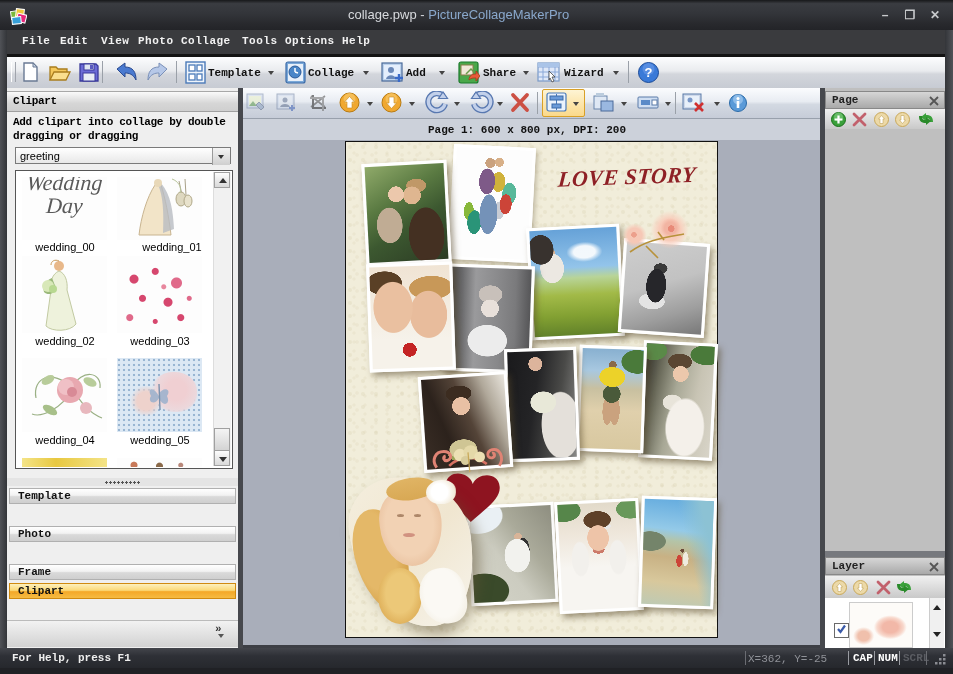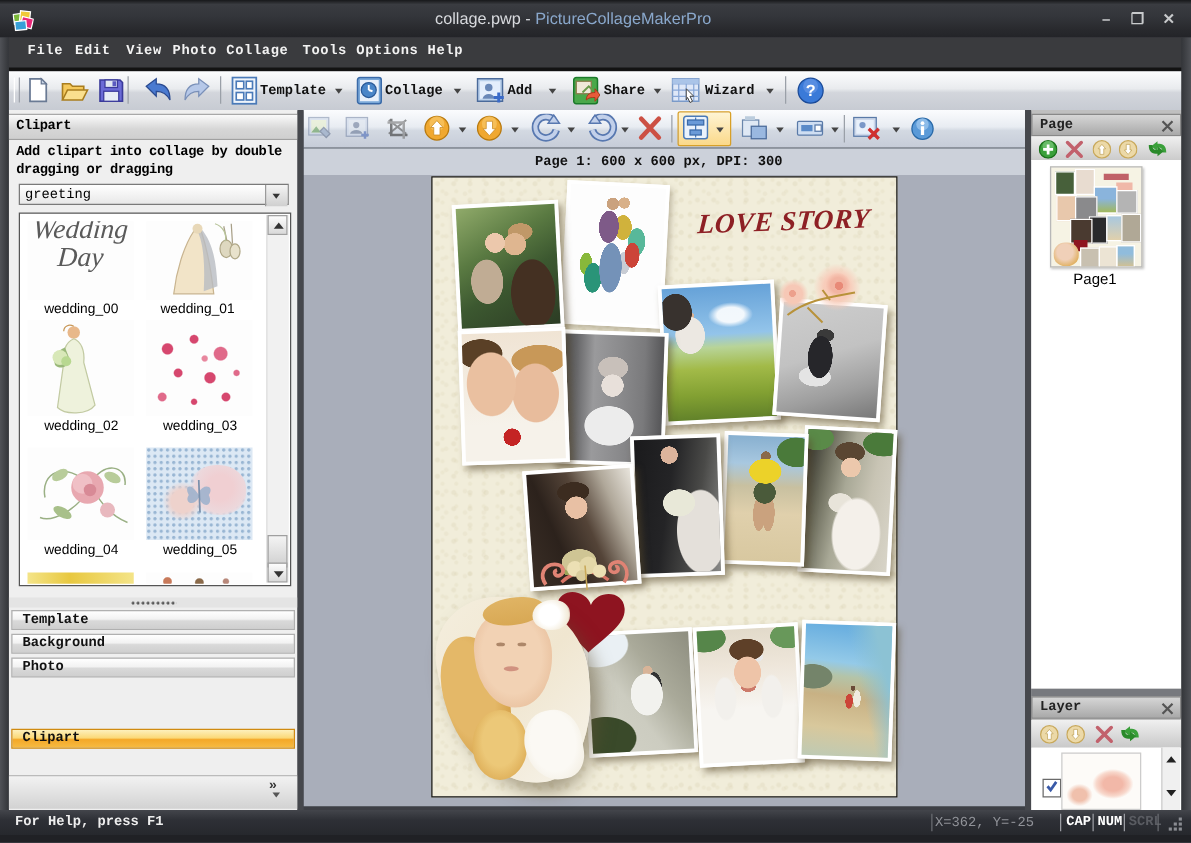--- a/index.html
+++ b/index.html
@@ -1,20 +1,20 @@
 <!DOCTYPE html>
 <html><head>
 <meta charset="utf-8">
 <style>
   html,body{margin:0;padding:0;}
   body{width:953px;height:674px;overflow:hidden;position:relative;
        font-family:"Liberation Mono",monospace;background:#3d3f45;}
   .abs{position:absolute;}
   .mono{font-family:"Liberation Mono",monospace;font-weight:bold;font-size:11px;color:#111;}
-  .sans{font-family:Liberation Mono, monospace;}
+  .sans{font-family:Liberation Sans, sans-serif;}
 
   
   #titlebar{left:0;top:0;width:953px;height:30px;
     background:linear-gradient(#17181a 0%,#3a3c41 12%,#33353a 45%,#28292d 80%,#232428 100%);}
   #title-text{left:348px;top:7px;font-family:"Liberation Sans",sans-serif;font-size:13px;color:#d8dade;}
   #title-text .blue{color:#8aa8cc;}
   .winbtn{top:11px;width:14px;height:9px;color:#c8cacc;font:bold 12px "Liberation Sans",sans-serif;line-height:9px;text-align:center;}
   #menubar{left:7px;top:30px;width:939px;height:24px;background:#3a3b3e;}
   #menubar div{position:absolute;top:5px;color:#f2f2f2;font-size:11px;font-weight:bold;letter-spacing:0.5px;}
   #belowmenu{left:7px;top:54px;width:939px;height:3px;background:#131313;}
@@ -216,21 +216,21 @@
         <path d="M38 8 C30 20 24 40 22 58 L54 58 C52 40 48 20 44 8 Z" fill="#f2e4c8" stroke="#c8b490" stroke-width="1"></path>
         <path d="M44 6 C54 18 56 34 57 52 L46 56 C47 36 46 18 41 8 Z" fill="#b8bcc2" opacity="0.8"></path>
         <circle cx="41" cy="6" r="4" fill="#e8d8b8"></circle>
         <path d="M62 4 l3 14 M68 2 l1 16" stroke="#a8a088" stroke-width="1"></path>
         <ellipse cx="64" cy="22" rx="5" ry="7" fill="#ded8c0" stroke="#b0a888"></ellipse>
         <ellipse cx="71" cy="24" rx="4" ry="6" fill="#e8e2cc" stroke="#b0a888"></ellipse>
         <path d="M55 2 c6 2 10 8 8 14" stroke="#b8c49a" fill="none"></path>
       </svg>
     </div>
     <div class="tlbl" style="left:-1px;top:70px;width:100px;">wedding_00</div>
-    <div class="tlbl" style="left:92px;top:70px;width:100px;">wedding_01</div>
+    <div class="tlbl" style="left:106px;top:70px;width:100px;">wedding_01</div>
 
     <div class="thumb" style="left:6px;top:85px;width:85px;height:77px;">
       <svg width="85" height="77" viewBox="0 0 85 77">
         <circle cx="37" cy="10" r="5" fill="#e8b88a"></circle>
         <path d="M37 15 C30 18 28 26 29 34 L24 70 C30 76 48 76 54 68 L45 34 C46 25 43 17 37 15 Z" fill="#eef2dc" stroke="#c2caa2" stroke-width="1"></path>
         <path d="M30 22 C24 24 20 30 22 36 C26 40 32 38 34 32 Z" fill="#9ab87a"></path>
         <circle cx="26" cy="30" r="6" fill="#d8e8b8"></circle>
         <circle cx="31" cy="33" r="4" fill="#b8d890"></circle>
         <path d="M37 5 c-4 -2 -8 0 -8 4" stroke="#c89858" fill="none"></path>
       </svg>
@@ -289,22 +289,22 @@
       <div class="sbtn" style="top:256px;height:26px;background:linear-gradient(#f4f4f4,#cfcfcf);"></div>
       <div class="sbtn" style="top:278px;">
           <div style="position:absolute;left:4px;top:6px;border-left:4px solid transparent;border-right:4px solid transparent;border-top:5px solid #333;"></div>
         </div>
     </div>
   </div>
   <div class="abs" id="splitterdots">
       <div style="position:absolute;left:98px;top:3px;width:36px;height:3px;background-image:radial-gradient(circle at 1.5px 1.5px,#555 0 1px,transparent 1.4px);background-size:4px 3px;"></div>
     </div>
   <div class="abs sidebtn" style="top:400px;">Template</div>
-  <div class="abs sidebtn" style="top:419px;">Background</div>
   <div class="abs sidebtn" style="top:438px;">Photo</div>
+  <div class="abs sidebtn" style="top:476px;">Frame</div>
   <div class="abs sidebtn sel" style="top:495px;">Clipart</div>
   <div class="abs" id="lp-bottom">
     <div style="position:absolute;left:208px;top:2px;font-size:11px;font-weight:bold;color:#333;">»</div>
     <div style="position:absolute;left:211px;top:13px;border-left:3px solid transparent;border-right:3px solid transparent;border-top:4px solid #555;"></div>
   </div>
 </div>
 
 <div class="abs" id="vsplitL"></div>
 <div class="abs" id="ctoolbar">
 
@@ -390,21 +390,21 @@
   <div class="darr" style="left:471px;"></div>
 
   <svg class="abs" style="left:485px;top:5px" width="20" height="20" viewBox="0 0 20 20">
     <circle cx="10" cy="10" r="8.5" fill="#5a9ad8" stroke="#2a6aa8"></circle>
     <circle cx="10" cy="6.5" r="5" fill="#9ac4ee" opacity=".8"></circle>
     <rect x="8.7" y="8" width="2.6" height="7" fill="#fff"></rect>
     <circle cx="10" cy="5.5" r="1.5" fill="#fff"></circle>
   </svg>
 </div>
 <div class="abs" id="pagelabelrow">
-    <span class="mono" style="position:absolute;left:185px;top:5px;">Page 1: 600 x 600 px, DPI: 300</span>
+    <span class="mono" style="position:absolute;left:185px;top:5px;">Page 1: 600 x 800 px, DPI: 200</span>
   </div>
 <div class="abs" id="canvas">
   <div id="page">
 
     <div class="photo" style="left:105px;top:4px;width:82px;height:115px;transform:rotate(3deg);box-shadow:2px 3px 5px rgba(90,75,45,.35);">
       <div style="background-image:
         radial-gradient(circle 5px at 45% 13%,#caa27e 98%,transparent),
         radial-gradient(circle 4.5px at 57% 12%,#d8b088 98%,transparent),
         radial-gradient(ellipse 8px 13px at 42% 30%,#7e5a88 98%,transparent),
         radial-gradient(ellipse 7px 10px at 57% 30%,#d0b23c 98%,transparent),
@@ -613,42 +613,20 @@
       </svg>
     <svg style="position:absolute;left:70px;top:3px" width="15" height="15" viewBox="0 0 15 15">
         <circle cx="7.5" cy="7.5" r="7" fill="#ecd9a8" stroke="#c8a85a"></circle>
         <path d="M7.5 11.5 L4.5 8 H6 V3.5 H9 V8 H10.5Z" fill="#fff" stroke="#b89848" stroke-width=".5"></path>
       </svg>
     <svg style="position:absolute;left:93px;top:2px" width="16" height="16" viewBox="0 0 16 16">
         <path d="M8 2 L3 6 L8 10 L8 7 C11 7 12 8 12 11 L15 11 C15 5 12 4 8 4 Z" fill="#3aa03a"></path>
         <path d="M8 14 L13 10 L8 6 L8 9 C5 9 4 8 4 5 L1 5 C1 11 4 12 8 12 Z" fill="#2a8a2a"></path>
       </svg>
   </div>
-  <div class="rp-content" style="top:40px;height:423px;">
-    <div style="position:absolute;left:15px;top:5px;width:72px;height:79px;background:#f6f3e4;border:1px solid #b8b8b8;box-shadow:1px 1px 2px rgba(0,0,0,.25);overflow:hidden;" id="minipage">
-      <div style="position:absolute;left:3px;top:3px;width:14px;height:17px;background:#47603a;border:1px solid #fff;"></div>
-      <div style="position:absolute;left:19px;top:1px;width:14px;height:19px;background:#e8dcd0;border:1px solid #fff;"></div>
-      <div style="position:absolute;left:42px;top:5px;width:20px;height:5px;background:#a23;opacity:.7;"></div>
-      <div style="position:absolute;left:52px;top:12px;width:13px;height:9px;background:#f0b8a8;"></div>
-      <div style="position:absolute;left:34px;top:15px;width:17px;height:20px;background:linear-gradient(#8ab4dc 45%,#a2b85a);border:1px solid #fff;"></div>
-      <div style="position:absolute;left:52px;top:18px;width:15px;height:17px;background:#b4b4b4;border:1px solid #fff;"></div>
-      <div style="position:absolute;left:4px;top:22px;width:15px;height:19px;background:#e8c8ac;border:1px solid #fff;"></div>
-      <div style="position:absolute;left:19px;top:23px;width:16px;height:19px;background:#8a8a8c;border:1px solid #fff;"></div>
-      <div style="position:absolute;left:30px;top:39px;width:13px;height:20px;background:#2a2a2c;border:1px solid #fff;"></div>
-      <div style="position:absolute;left:44px;top:38px;width:12px;height:19px;background:linear-gradient(#a8c8e0,#e0d0ac);border:1px solid #fff;"></div>
-      <div style="position:absolute;left:56px;top:37px;width:14px;height:21px;background:#b0a896;border:1px solid #fff;"></div>
-      <div style="position:absolute;left:15px;top:41px;width:16px;height:18px;background:#4a3a30;border:1px solid #fff;"></div>
-      <div style="position:absolute;left:18px;top:58px;width:11px;height:9px;background:#8e1420;"></div>
-      <div style="position:absolute;left:2px;top:60px;width:20px;height:19px;background:radial-gradient(circle at 45% 40%,#f0d0b8 0 40%,#e0b060 75%);border-radius:45%;"></div>
-      <div style="position:absolute;left:23px;top:64px;width:14px;height:15px;background:#c8c0b0;border:1px solid #fff;"></div>
-      <div style="position:absolute;left:38px;top:63px;width:13px;height:16px;background:#ece4d4;border:1px solid #fff;"></div>
-      <div style="position:absolute;left:52px;top:62px;width:13px;height:16px;background:linear-gradient(#90bcdc 38%,#d0c094);border:1px solid #fff;"></div>
-    </div>
-    <div style="position:absolute;left:11px;top:88px;width:80px;text-align:center;font-family:'Liberation Sans',sans-serif;font-size:12px;color:#000;">Page1</div>
-  </div>
   <div style="position:absolute;left:0;top:463px;width:120px;height:6px;background:#77797e;"></div>
 
   <div class="rp-caption" style="top:469px;">Layer
     <svg style="position:absolute;right:5px;top:4px" width="10" height="10" viewBox="0 0 10 10">
         <path d="M1 1 L9 9 M9 1 L1 9" stroke="#555" stroke-width="1.8"></path>
       </svg>
   </div>
   <div class="rp-toolbar" style="top:488px;height:22px;">
     <svg style="position:absolute;left:7px;top:4px" width="15" height="15" viewBox="0 0 15 15">
         <circle cx="7.5" cy="7.5" r="7" fill="#ecd9a8" stroke="#c8a85a"></circle>

